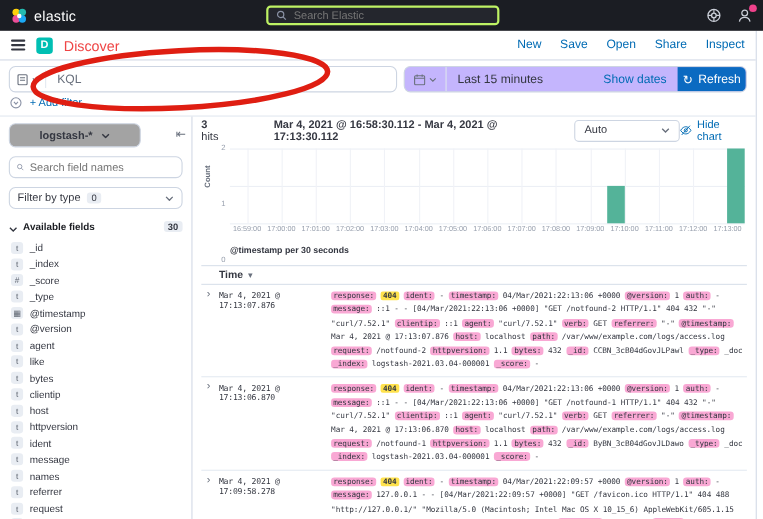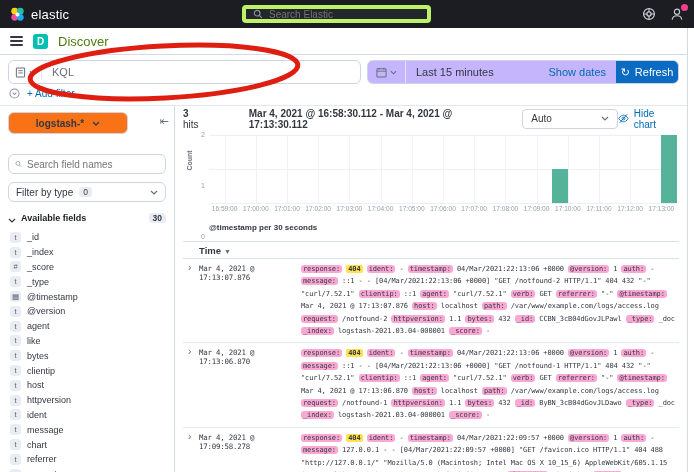--- a/index.html
+++ b/index.html
@@ -2,58 +2,58 @@
 <html><head>
 <meta charset="utf-8">
 <style>
   *{box-sizing:border-box;margin:0;padding:0}
   body{width:694px;height:472px;overflow:hidden;position:relative;background:#fff;
        font-family:"Liberation Sans",sans-serif;color:#343741}
   
   .topbar{height:28px;background:#1b1d23;display:flex;align-items:center;padding:0 10px;position:relative}
   .logo{display:flex;align-items:center;gap:6px}
   .brand{color:#fff;font-size:13px;letter-spacing:.2px}
-  .top-search{position:absolute;left:242px;top:5px;width:189px;height:18px;background:#24262d;
-      border:4px solid #bef264;border-radius:4px;display:flex;align-items:center;gap:6px;padding:1px 7px;
+  .top-search{position:absolute;left:242px;top:5px;width:212px;height:18px;background:#24262d;
+      border:2px solid #bef264;border-radius:4px;display:flex;align-items:center;gap:6px;padding:1px 7px;
       color:#8b93a6;font-size:10px}
   .top-search input{flex:1;background:transparent;border:none;outline:none;color:#aab0bd;font-size:10px;font-family:"Liberation Sans",sans-serif}
   .top-right{margin-left:auto;display:flex;align-items:center;gap:14px}
   .avatar-wrap{position:relative}
   .notif-dot{position:absolute;top:-3px;right:-4px;width:7px;height:7px;border-radius:50%;background:#f0428c}
   
   .frame{width:688px;border-right:1px solid #d3dae6}
   
   .appbar{height:27px;display:flex;align-items:center;padding:0 10px;gap:10px;border-bottom:1px solid #d3dae6}
   .burger{display:flex;flex-direction:column;gap:2.5px;cursor:pointer}
   .burger span{width:13px;height:1.6px;background:#343741;border-radius:1px}
   .app-badge{width:15px;height:15px;background:#00bfb3;border-radius:3px;color:#fff;font-size:10px;font-weight:bold;
       display:flex;align-items:center;justify-content:center}
-  .app-title{font-size:13px;color:#4d7c0f}
+  .app-title{font-size:13px;color:#ef4444}
   .app-actions{margin-left:auto;display:flex;gap:17px;font-size:11px;color:#006bb4}
   .applink{cursor:pointer}
   
   .querybar{display:flex;gap:6px;padding:5px 8px 3px 8px;align-items:center}
   .qgroup{flex:1;height:24px;border:1px solid #cdd5e2;border-radius:6px;background:#fff;display:flex;align-items:center}
   .qicon-btn{width:32px;display:flex;align-items:center;justify-content:center;gap:3px;color:#69707d}
   .qgroup input{flex:1;border:none;outline:none;font-size:11px;color:#343741;font-family:"Liberation Sans",sans-serif}
   .kql{font-size:11px;color:#69707d;padding:0 10px;border-left:1px solid #e3e9f1;height:16px;display:flex;align-items:center}
   .dgroup{width:312px;height:24px;border:1px solid #cdd5e2;border-radius:6px;background:#c4b5fd;display:flex;align-items:center;overflow:hidden}
   .cal-btn{width:38px;height:100%;border-right:1px solid #dde4ee;display:flex;align-items:center;justify-content:center;gap:3px;color:#69707d}
   .trange{font-size:11px;padding-left:10px}
   .showdates{margin-left:auto;font-size:11px;color:#006bb4;padding-right:10px;cursor:pointer}
   .refresh-btn{width:62px;align-self:stretch;background:#0b6ac1;color:#fff;font-size:11px;display:flex;
       align-items:center;justify-content:center;gap:5px;cursor:pointer}
   .filterrow{display:flex;align-items:center;gap:7px;padding:1px 8px 6px 9px;font-size:10px;color:#006bb4}
   
   .page-body{display:flex;border-top:1px solid #e2e8f0;height:367px}
   .sidebar{width:175px;border-right:1px solid #d3dae6;padding:6px 8px;position:relative;flex:none}
-  .idx-btn{width:120px;height:22px;border:1px solid #cdd5e2;border-radius:6px;background:#f97316;display:flex;
+  .idx-btn{width:120px;height:22px;border:1px solid #cdd5e2;border-radius:6px;background:#a3a3a3;display:flex;
       align-items:center;justify-content:center;gap:8px;font-size:10px;font-weight:bold;cursor:pointer}
   .collapse-icon{position:absolute;right:5px;top:9px;color:#69707d;font-size:11px;cursor:pointer}
-  .fsearch{margin-top:20px;height:20px;border:1px solid #cdd5e2;border-radius:6px;display:flex;align-items:center;
+  .fsearch{margin-top:8px;height:20px;border:1px solid #cdd5e2;border-radius:6px;display:flex;align-items:center;
       gap:5px;padding:0 6px;color:#8b93a6}
   .fsearch input{flex:1;border:none;outline:none;font-size:10px;color:#343741;background:transparent;font-family:"Liberation Sans",sans-serif}
   .ftype{margin-top:8px;height:20px;border:1px solid #cdd5e2;border-radius:6px;display:flex;align-items:center;
       gap:6px;padding:0 7px;font-size:10px;cursor:pointer}
   .cnt{background:#e9edf3;border-radius:3px;padding:0 4px;font-size:8.5px;color:#343741}
   .avail{margin-top:11px;display:flex;align-items:flex-end;gap:5px;font-size:9px;font-weight:bold;color:#1a1c21}
   .avail .cnt{margin-left:auto}
   .fields{margin-top:7px}
   .frow{display:flex;align-items:center;gap:6px;height:14.8px;font-size:9px;cursor:pointer;padding-left:2px}
   .ficon{width:11px;height:11px;flex:none;background:#e9edf3;border-radius:3px;font-size:7.5px;color:#5b626e;
@@ -133,20 +133,27 @@
 <div class="frame">
 
   <div class="appbar">
     <div class="burger">
         <span></span>
         <span></span>
         <span></span>
       </div>
     <div class="app-badge">D</div>
     <div class="app-title">Discover</div>
+    <div class="app-actions">
+        <span class="applink">New</span>
+        <span class="applink">Save</span>
+        <span class="applink">Open</span>
+        <span class="applink">Share</span>
+        <span class="applink">Inspect</span>
+      </div>
   </div>
 
   <div class="querybar">
     <div class="qgroup">
       <span class="qicon-btn">
         <svg width="11" height="11" viewBox="0 0 12 12">
           <rect x="1.5" y="1" width="9" height="10" rx="1" fill="none" stroke="#69707d" stroke-width="1.1"></rect>
           <line x1="3.5" y1="4" x2="8.5" y2="4" stroke="#69707d" stroke-width="1"></line>
           <line x1="3.5" y1="6.5" x2="8.5" y2="6.5" stroke="#69707d" stroke-width="1"></line>
         </svg>
@@ -267,21 +274,21 @@
           <div class="frow">
             <span class="ficon">t</span>
             <span class="fname">ident</span>
           </div>
           <div class="frow">
             <span class="ficon">t</span>
             <span class="fname">message</span>
           </div>
           <div class="frow">
             <span class="ficon">t</span>
-            <span class="fname">chart</span>
+            <span class="fname">names</span>
           </div>
           <div class="frow">
             <span class="ficon">t</span>
             <span class="fname">referrer</span>
           </div>
           <div class="frow">
             <span class="ficon">t</span>
             <span class="fname">request</span>
           </div>
           <div class="frow">

